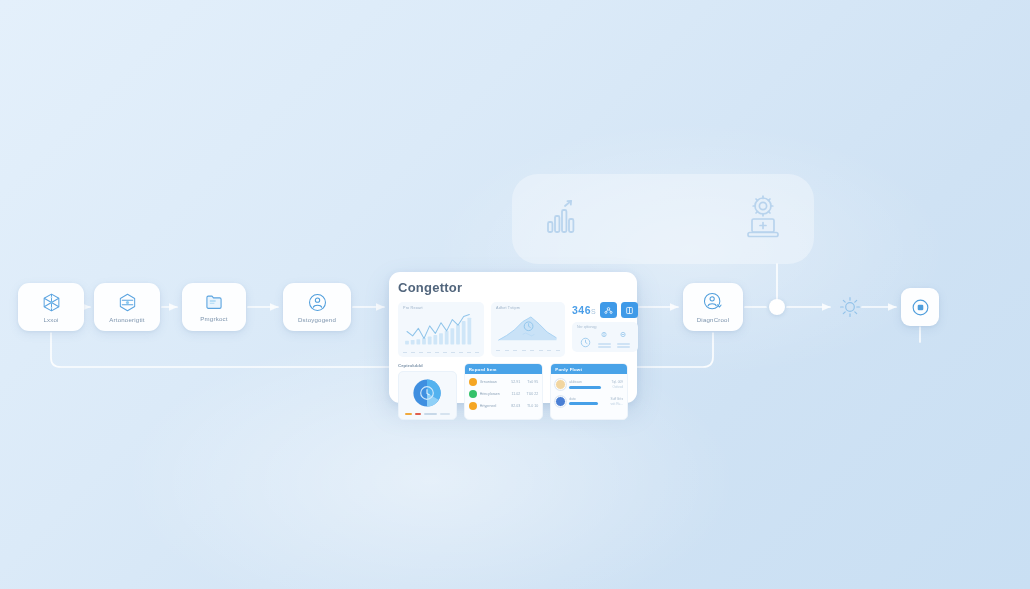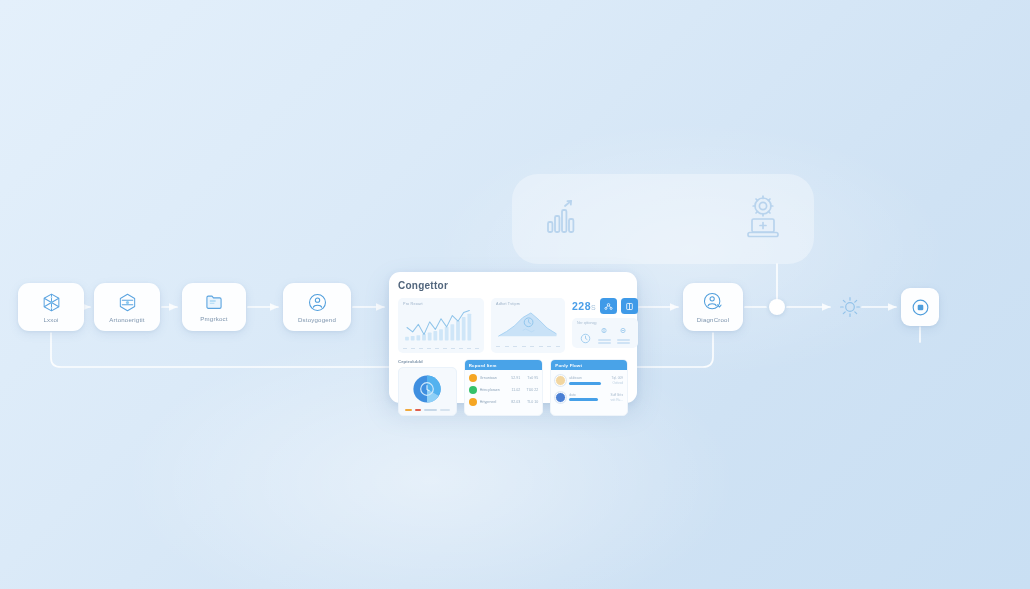--- a/index.html
+++ b/index.html
@@ -77,21 +77,21 @@
   .dash {
     position: absolute; left: 389px; top: 272px;
     width: 248px; height: 131px;
     background: #ffffff;
     border-radius: 11px;
     box-shadow: 0 10px 26px rgba(86,124,170,.20), 0 2px 7px rgba(86,124,170,.12);
     padding: 8px 9px;
     display: flex; flex-direction: column; gap: 6px;
   }
   .dash-title {
-    font-size: 10px; color: #51657c; font-weight: bold; letter-spacing: .25px;
+    font-size: 13px; color: #51657c; font-weight: bold; letter-spacing: .25px;
     margin-bottom: 1px;
   }
   .dash-row { display: flex; gap: 7px; }
 
   .tile {
     background: #f3f8fd;
     border-radius: 5px;
     padding: 4px 5px;
   }
   .tile-cap { font-size: 3.7px; color: #9db2c8; margin-bottom: 2px; letter-spacing: .2px; }
@@ -376,21 +376,21 @@
           <i></i>
           <i></i>
           <i></i>
           <i></i>
       </div>
     </div>
 
     <div class="tile-kpi">
       <div class="kpi-top">
         <div class="kpi-num">
-          <span>228</span><small>S</small>
+          <span>346</span><small>S</small>
         </div>
         <div class="kpi-btn">
           <svg width="9" height="9" viewBox="0 0 16 16" fill="none" stroke="#ffffff" stroke-width="1.4">
             <circle cx="8" cy="5" r="2.2"></circle>
               <circle cx="3.4" cy="11.4" r="1.8"></circle>
               <circle cx="12.6" cy="11.4" r="1.8"></circle>
             <path d="M6.2 6.6 L4.8 9.8 M9.8 6.6 L11.2 9.8"></path>
           </svg>
         </div>
         <div class="kpi-btn">

